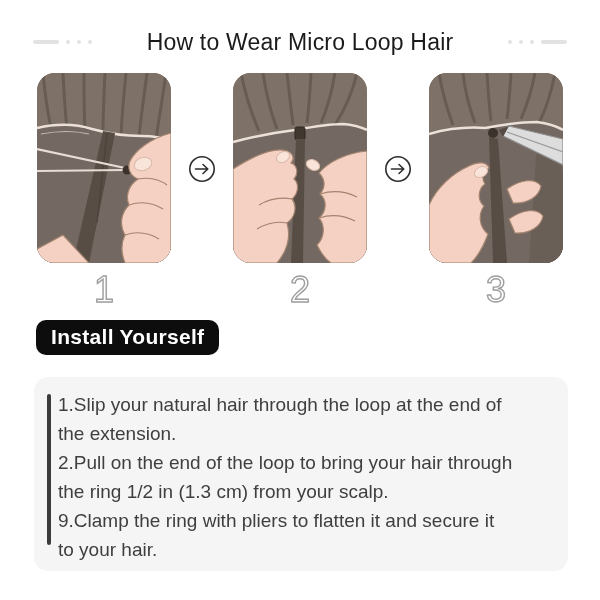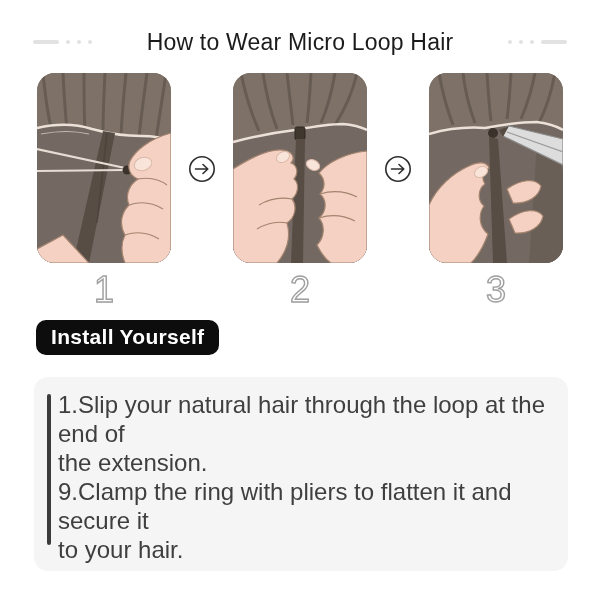--- a/index.html
+++ b/index.html
@@ -54,21 +54,21 @@
     position:absolute;top:377px;left:34px;width:534px;height:194px;
     background:#f5f5f5;border-radius:14px;box-sizing:border-box;
     padding:13px 10px 12px 24px;
   }
   .vbar{
     position:absolute;left:13px;top:17px;bottom:26px;width:4px;
     background:#3b3b3b;border-radius:2px;
   }
   .instr{
     margin:0;white-space:pre-line;
-    font-size:24px;line-height:29px;color:#3f3f3f;
+    font-size:19px;line-height:29px;color:#3f3f3f;
   }
 </style>
 </head>
 <body>
 
 <div class="header">
   <div class="decor">
     <span class="dash"></span>
     <span class="dot"></span>
     <span class="dot"></span>
@@ -194,15 +194,17 @@
   </div>
 
 </div>
 
 <div class="badge">Install Yourself</div>
 
 <div class="instructions">
   <span class="vbar"></span>
   <p class="instr">1.Slip your natural hair through the loop at the end of
 the extension.</p>
+  <p class="instr">2.Pull on the end of the loop to bring your hair through
+the ring 1/2 in (1.3 cm) from your scalp.</p>
   <p class="instr">9.Clamp the ring with pliers to flatten it and secure it
 to your hair.</p>
 </div>
 
 </body></html>

